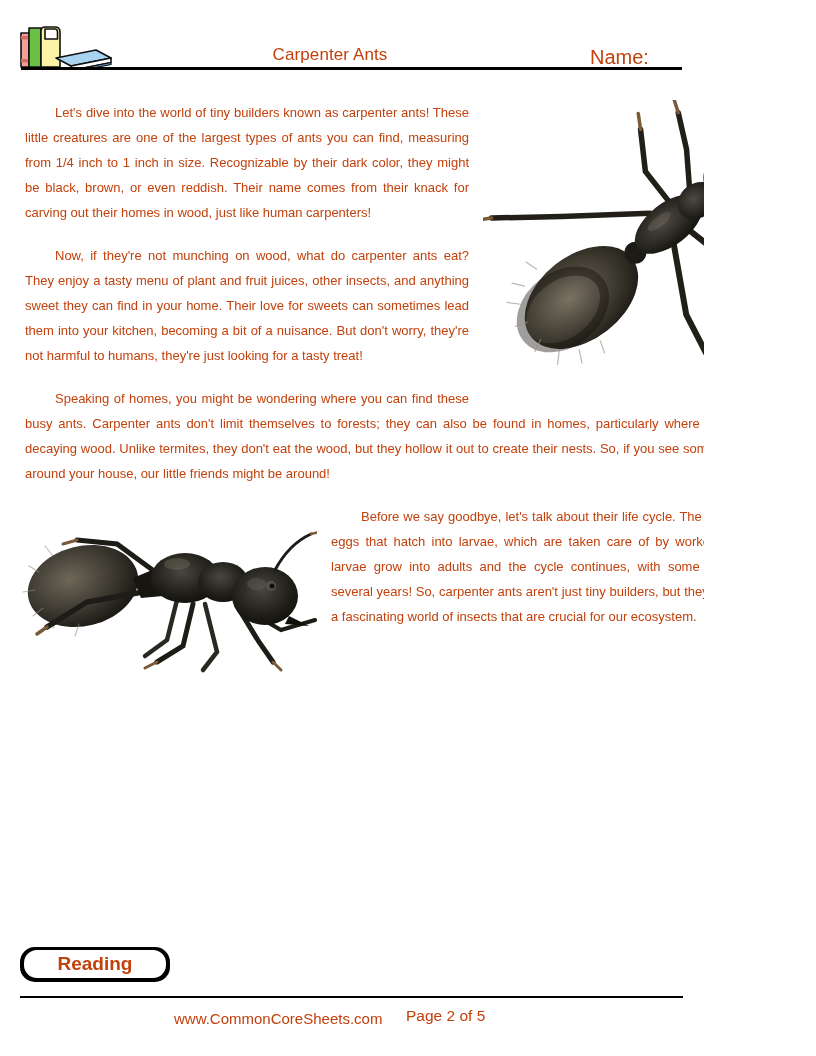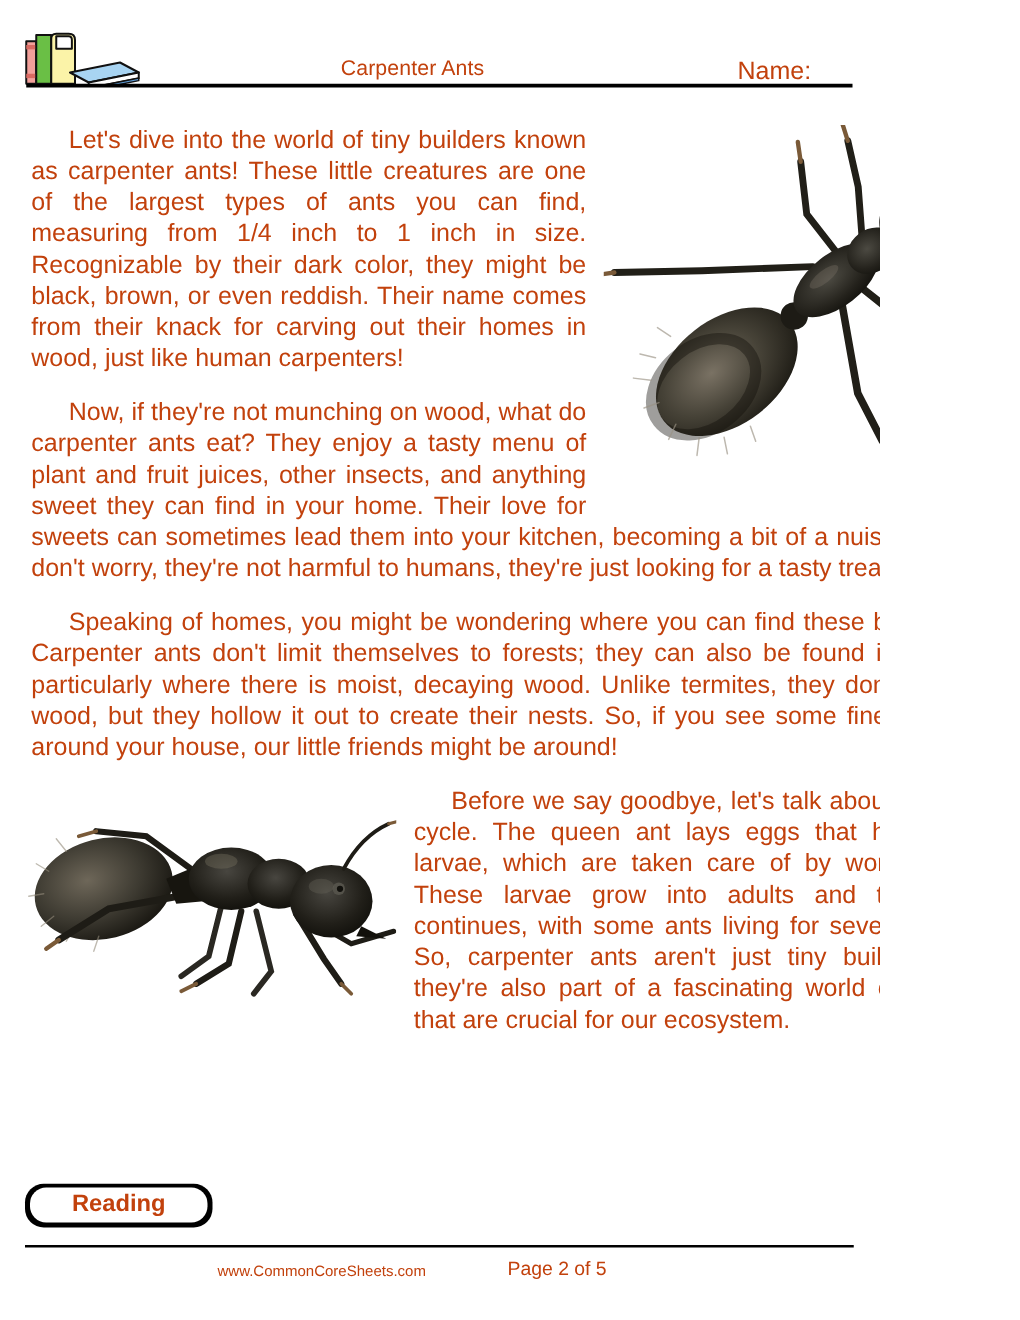--- a/index.html
+++ b/index.html
@@ -17,39 +17,39 @@
     position:absolute; top:46px; left:558px; font-size:20px;margin-left:32px;
   }
   .hdr-rule {
     position:absolute; top:67px; left:21px; right:22px; height:3px; background:#000;
   }
   .logo { position:absolute; top:9px; left:12px; }
 
   
   .passage {
     position:absolute; top:100px; left:25px; width:766px;
-    font-size:20px; line-height:25px; text-align:justify;
+    font-size:13px; line-height:25px; text-align:justify;
   }
   .passage p { margin:0 0 18px 0; text-indent:30px; }
   .ant-float-right { float:right; width:322px; height:286px; margin:0 -14px 8px 14px; }
   .ant-float-left  { float:left;  width:300px; height:184px; margin:-10px 14px 4px -8px; }
 
   
   .ftr-rule { position:absolute; top:996px; left:20px; right:21px; height:2px; background:#000; }
   .badge {
     position:absolute; top:947px; left:20px; width:150px; height:35px;
     background:#000; border-radius:15px;
   }
   .badge-inner {
     position:absolute; top:3px; left:4px; right:4px; bottom:4px;
     background:#fff; border-radius:13px;
     display:flex; align-items:center; justify-content:center;
     font-weight:bold; font-size:19px;
   }
-  .ftr-site { position:absolute; top:1010px; left:174px; font-size:12px; }
+  .ftr-site { position:absolute; top:1010px; left:174px; font-size:15px; }
   .ftr-page { position:absolute; top:1007px; left:406px; font-size:15.5px; }
 </style>
 </head>
 <body>
 
 <div class="page">
 
   <div>
     <svg class="logo" width="100" height="59" viewBox="0 0 100 59">
 

